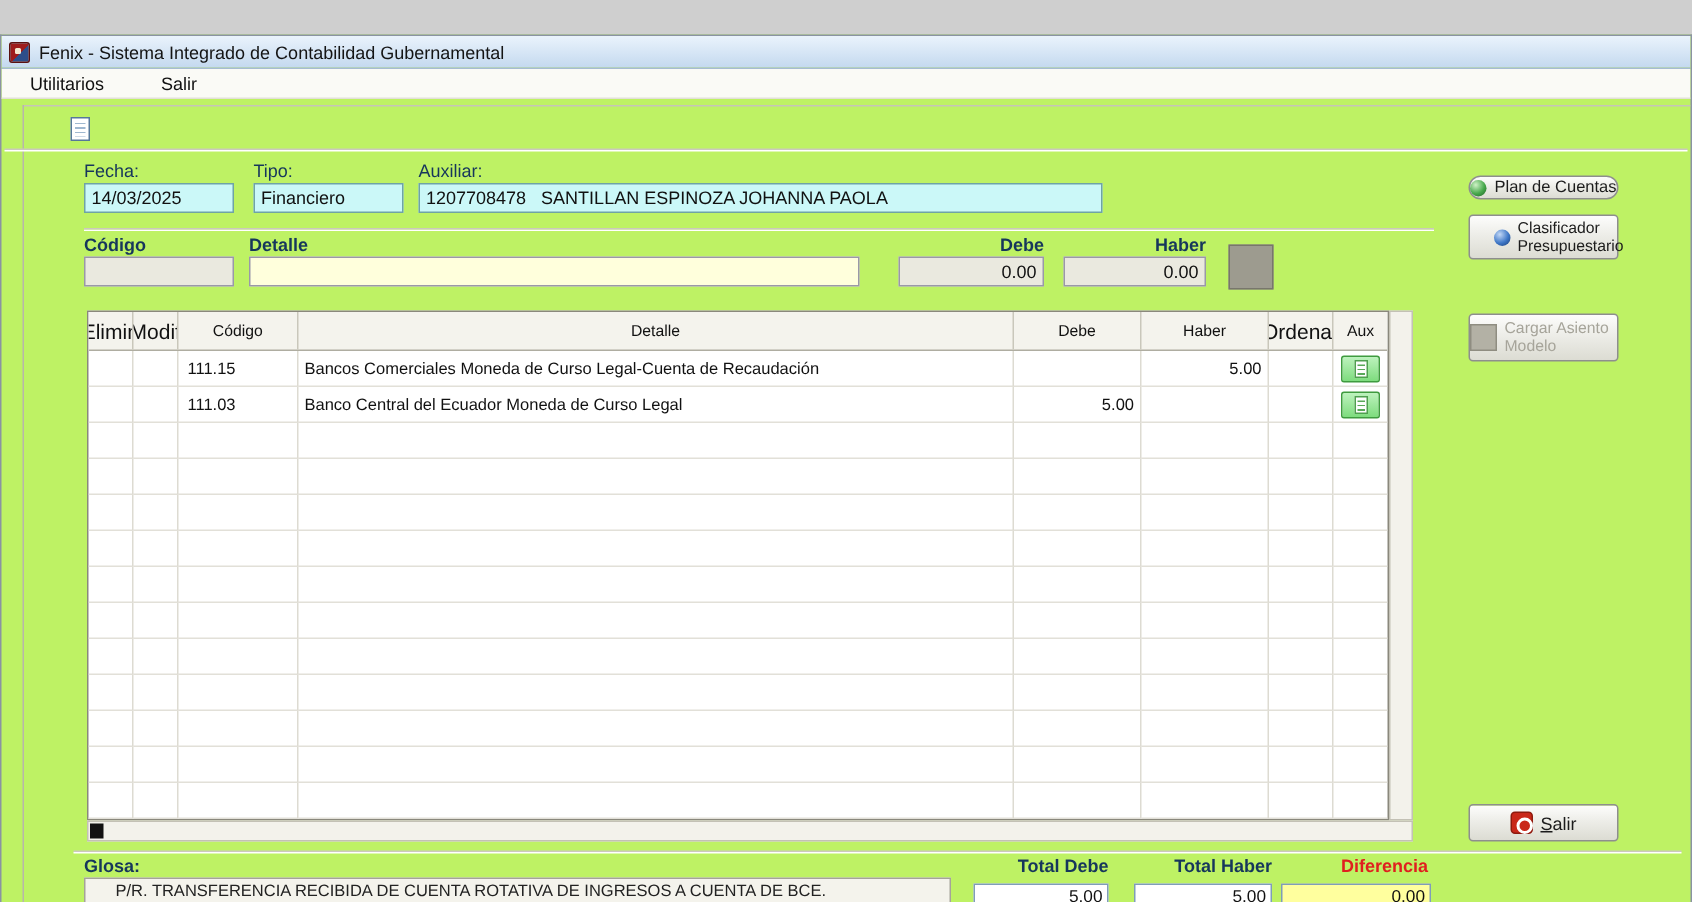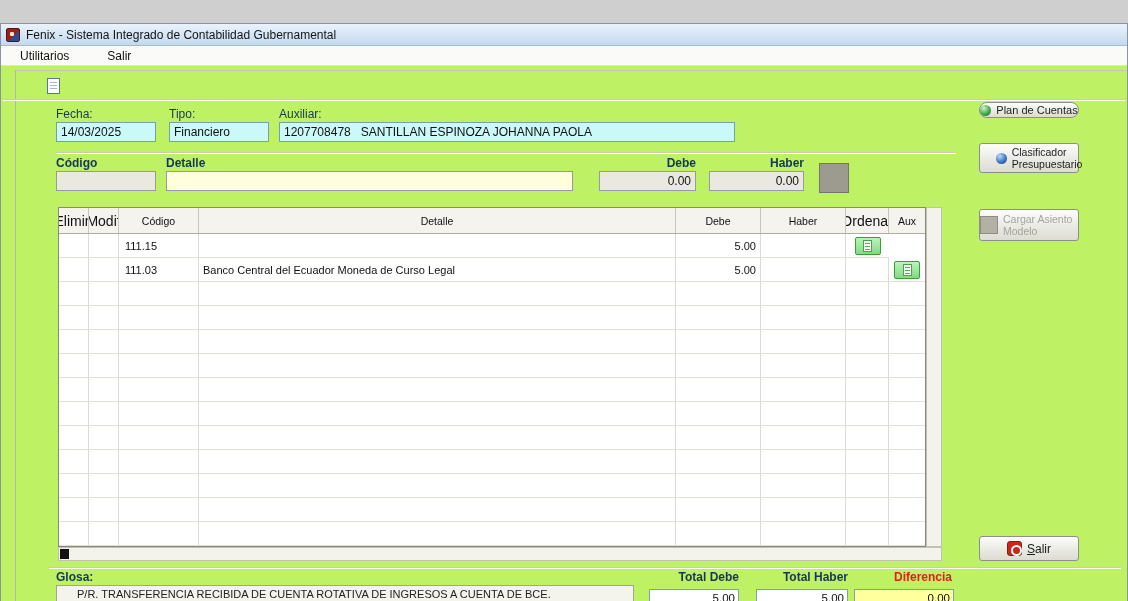--- a/index.html
+++ b/index.html
@@ -61,21 +61,21 @@
   .in-debe { left:598px; width:97px; background:#EAE9DF; border-color:#9A98A8; text-align:right; }
   .in-haber { left:708px; width:95px; background:#EAE9DF; border-color:#9A98A8; text-align:right; }
   .add-entry-btn { position:absolute; left:818px; top:97px; width:30px; height:30px;
                    background:#9D9B8F; border:1px solid #78766C; cursor:pointer; }
 
   
   .btn { position:absolute; left:978px; width:100px; border:1px solid #8E8E8E; border-radius:3px;
          background:linear-gradient(#FDFDFC,#EDEDE8 45%,#DCDCD3); font-size:11px; color:#1c1c1c;
          display:flex; align-items:center; justify-content:center; gap:5px; cursor:pointer;
          font-family:"Liberation Sans", sans-serif; }
-  .btn-plan { top:36px; height:16px;border-radius:10px; }
+  .btn-plan { top:51px; height:16px;border-radius:10px; }
   .btn-clasif { top:77px; height:30px; font-size:10.5px; line-height:1.15; text-align:left;padding-left:20px; }
   .btn-cargar { top:143px; height:32px; font-size:10.5px; line-height:1.15; color:#A6A49A; text-align:left; }
   .btn-salir { top:470px; height:25px; font-size:12px; }
   .btn-salir .btn-text { display:inline-block; }
   .btn-salir .btn-text::first-letter { text-decoration:underline; }
   .ball { width:11px; height:11px; border-radius:50%; flex:0 0 auto; }
   .ball-green { background:radial-gradient(circle at 35% 30%, #CFF2C6, #47A84C 55%, #1C5E22); }
   .ball-blue { background:radial-gradient(circle at 35% 30%, #C2D8F6, #3E77C7 55%, #173A6F); }
   .gray-square-icon { width:18px; height:18px; background:#B3B1A5; border:1px solid #8F8D81; flex:0 0 auto; }
   .salir-icon { width:15px; height:15px; background:#C9281A; border:1px solid #8E1A0E; border-radius:3px;
@@ -194,20 +194,21 @@
         <div class="thcell">Debe</div>
         <div class="thcell">Haber</div>
         <div class="thcell small">Ordenar</div>
         <div class="thcell">Aux</div>
       </div>
       <div>
           <div class="trow">
             <div class="tcell col-elimin"></div>
             <div class="tcell col-modif"></div>
             <div class="tcell col-codigo">111.15</div>
+            <div class="tcell col-detalle">Bancos Comerciales Moneda de Curso Legal-Cuenta de Recaudación</div>
             <div class="tcell col-debe"></div>
             <div class="tcell col-haber">5.00</div>
             <div class="tcell col-ordenar"></div>
             <div class="tcell col-aux">
               <span class="aux-btn">
                 <span class="aux-doc"></span>
               </span>
             </div>
           </div>
           <div class="trow">

